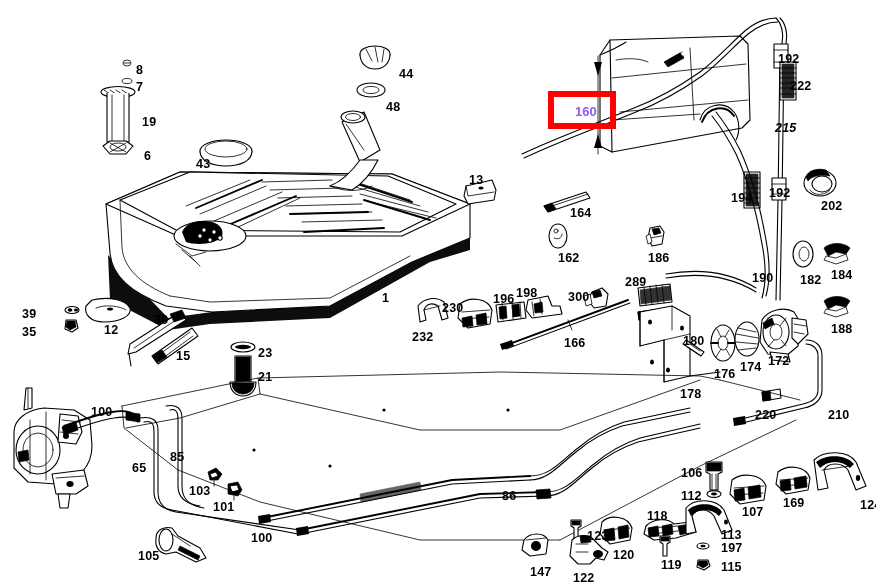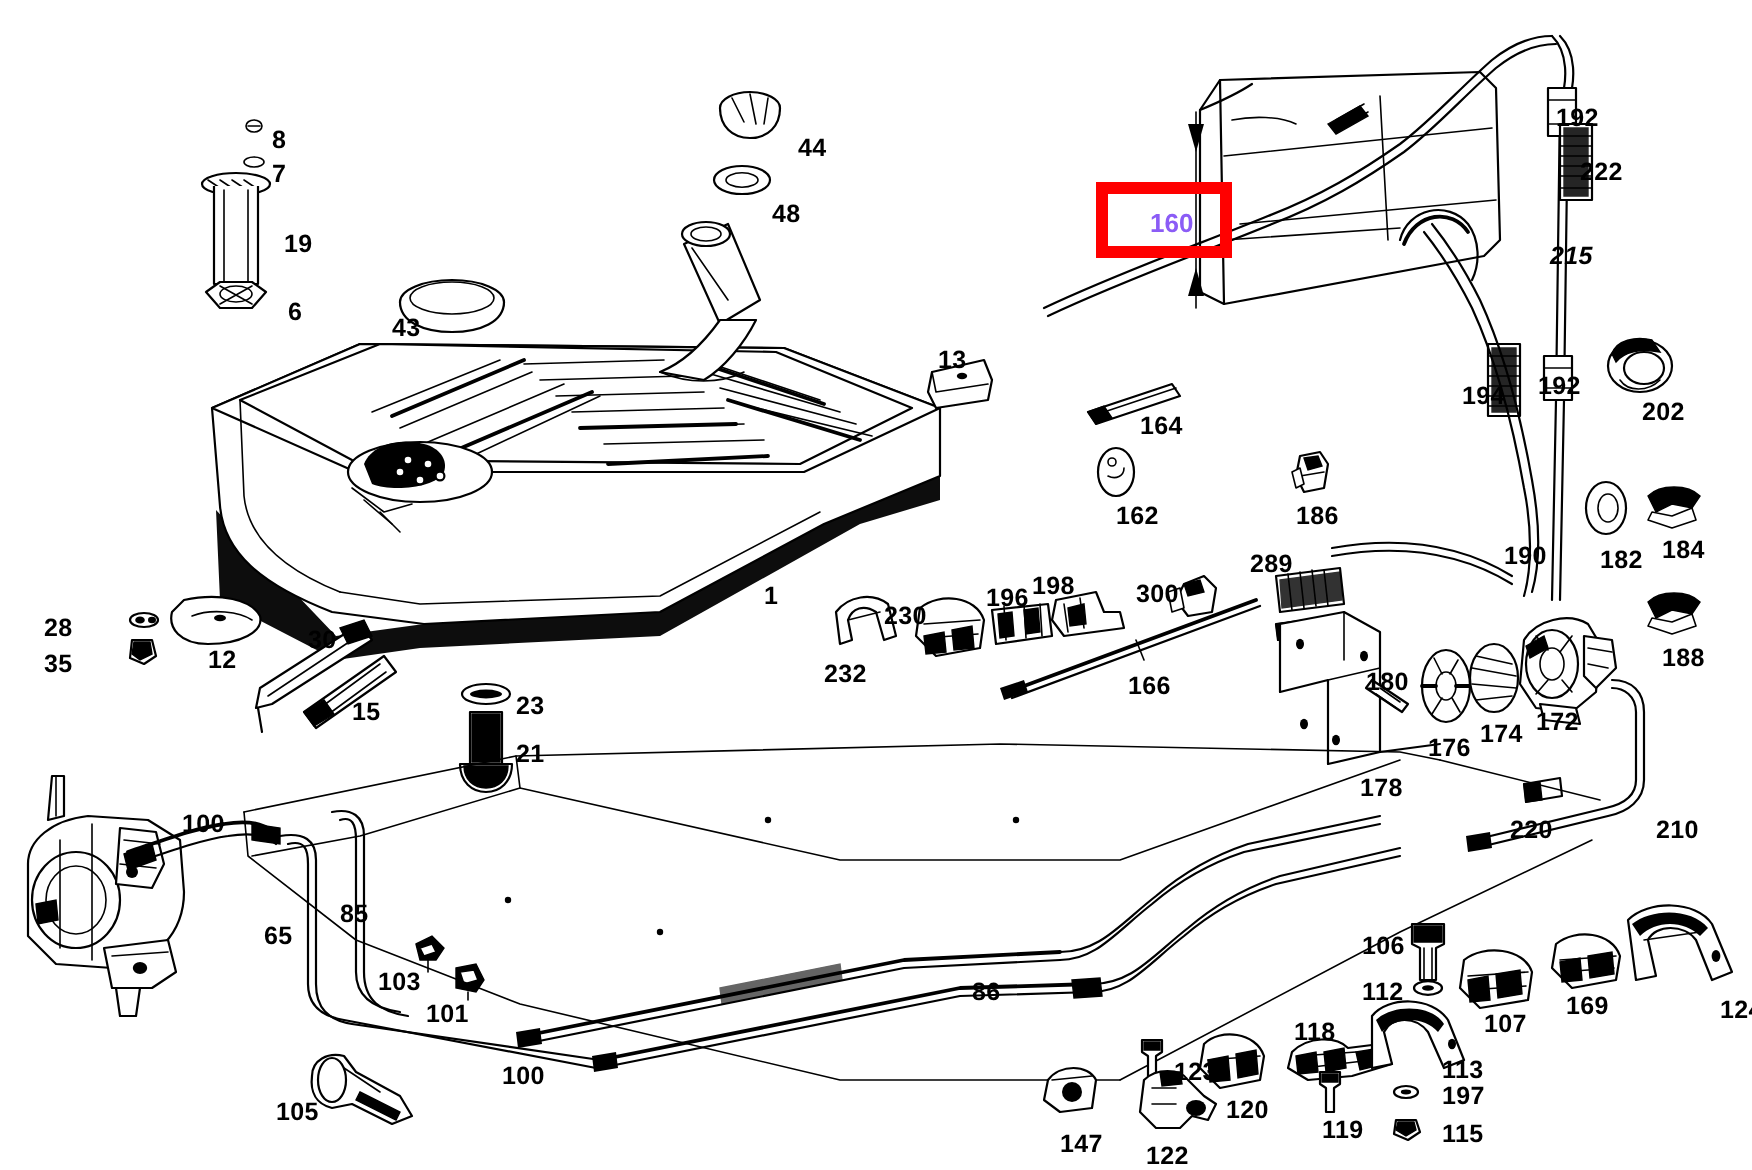--- a/index.html
+++ b/index.html
@@ -608,35 +608,35 @@
   <div id="callout-layer">
       <div class="lbl" style="left: 136px; top: 64px;">8</div>
       <div class="lbl" style="left: 136px; top: 81px;">7</div>
       <div class="lbl" style="left: 142px; top: 116px;">19</div>
       <div class="lbl" style="left: 144px; top: 150px;">6</div>
       <div class="lbl" style="left: 196px; top: 158px;">43</div>
       <div class="lbl" style="left: 399px; top: 68px;">44</div>
       <div class="lbl" style="left: 386px; top: 101px;">48</div>
       <div class="lbl" style="left: 469px; top: 174px;">13</div>
       <div class="lbl" style="left: 382px; top: 292px;">1</div>
-      <div class="lbl" style="left: 22px; top: 308px;">28</div>
+      <div class="lbl" style="left: 22px; top: 308px;">39</div>
       <div class="lbl" style="left: 22px; top: 326px;">35</div>
       <div class="lbl" style="left: 104px; top: 324px;">12</div>
       <div class="lbl" style="left: 154px; top: 314px;">30</div>
       <div class="lbl" style="left: 176px; top: 350px;">15</div>
       <div class="lbl" style="left: 258px; top: 347px;">23</div>
       <div class="lbl" style="left: 258px; top: 371px;">21</div>
       <div class="lbl" style="left: 91px; top: 406px;">100</div>
       <div class="lbl" style="left: 132px; top: 462px;">65</div>
       <div class="lbl" style="left: 170px; top: 451px;">85</div>
       <div class="lbl" style="left: 189px; top: 485px;">103</div>
       <div class="lbl" style="left: 213px; top: 501px;">101</div>
       <div class="lbl" style="left: 251px; top: 532px;">100</div>
       <div class="lbl" style="left: 138px; top: 550px;">105</div>
-      <div class="lbl" style="left: 458px; top: 490px; padding-left: 28px;">86</div>
+      <div class="lbl" style="left: 474px; top: 490px; padding-left: 28px;">86</div>
       <div class="lbl" style="left: 412px; top: 331px;">232</div>
       <div class="lbl" style="left: 442px; top: 302px;">230</div>
       <div class="lbl" style="left: 493px; top: 293px;">196</div>
       <div class="lbl" style="left: 516px; top: 287px;">198</div>
       <div class="lbl" style="left: 568px; top: 291px;">300</div>
       <div class="lbl" style="left: 625px; top: 276px;">289</div>
       <div class="lbl" style="left: 564px; top: 337px;">166</div>
       <div class="lbl" style="left: 570px; top: 207px;">164</div>
       <div class="lbl" style="left: 558px; top: 252px;">162</div>
       <div class="lbl" style="left: 648px; top: 252px;">186</div>

